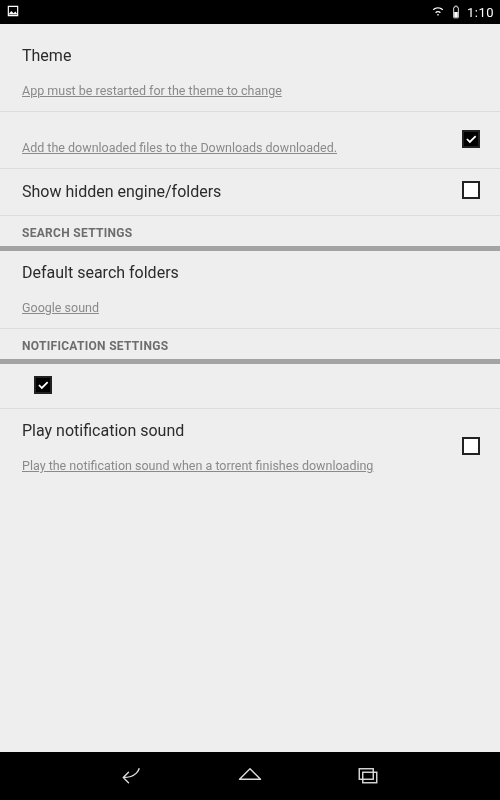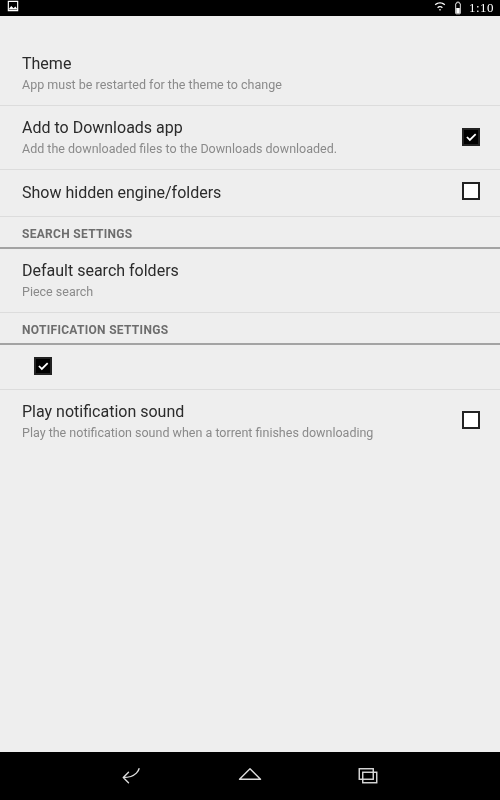--- a/index.html
+++ b/index.html
@@ -1,35 +1,35 @@
 <!DOCTYPE html>
 <html><head>
 <meta charset="utf-8">
 <style>
   * { box-sizing: border-box; margin: 0; padding: 0; }
   html, body { width: 500px; height: 800px; overflow: hidden; font-family: Roboto, "Helvetica Neue", Arial, sans-serif; }
   body { background: #eeeeee; display: flex; flex-direction: column; }
 
   
-  .status-bar { height: 16px; background: #000; color: #fff; display: flex; align-items: center; padding: 0 6px; font-size: 12px; font-family: Liberation Serif, serif; }
+  .status-bar { height: 24px; background: #000; color: #fff; display: flex; align-items: center; padding: 0 6px; font-size: 12px; }
   .status-bar .left { display: flex; align-items: center; gap: 4px; }
   .status-bar .spacer { flex: 1; }
   .status-bar .right { display: flex; align-items: center; gap: 4px; }
   .status-bar .clock { font-size: 13px; letter-spacing: 0.5px; }
 
   
-  .content { flex: 1; padding-top: 26px; }
+  .content { flex: 1; padding-top: 10px; }
   .row { padding: 12px 20px 12px 22px; display: flex; align-items: center; border-bottom: 1px solid #dcdcdc; }
   .row:last-child { border-bottom: none; justify-content: center; }
   .row .text { flex: 1; min-width: 0; }
   .row .title { font-size: 16px; color: #2b2b2b; font-weight: 400; line-height: 1.3; }
-  .row .subtitle { font-size: 12.5px; color: #8a8a8a; margin-top: 2px; line-height: 1.3; }
+  .row .subtitle { font-size: 12.5px; color: #8a8a8a; margin-top: 16px; line-height: 1.3; text-decoration: underline; }
   .row .control { padding-left: 12px; }
 
-  .section-header { padding: 10px 20px 6px 22px; font-size: 12px; font-weight: 700; color: #6d6d6d; letter-spacing: 0.3px; border-bottom: 2px solid #a3a3a3; text-transform: uppercase; }
+  .section-header { padding: 10px 20px 6px 22px; font-size: 12px; font-weight: 700; color: #6d6d6d; letter-spacing: 0.3px; border-bottom: 5px solid #a3a3a3; text-transform: uppercase; }
 
   
   .cb { width: 18px; height: 18px; border: 2px solid #222; display: inline-flex; align-items: center; justify-content: center; background: #fff; }
   .cb.checked { background: #000; }
   .cb.checked svg { display: block; }
   .cb svg { display: none; width: 14px; height: 14px; }
 
   
   .nav-bar { height: 48px; background: #000; display: flex; align-items: center; justify-content: center; gap: 90px; }
   .nav-bar svg { width: 28px; height: 28px; stroke: #ddd; fill: none; stroke-width: 1.6; }
@@ -71,21 +71,20 @@
 
   <div class="row">
     <div class="text">
       <div class="title">Theme</div>
       <div class="subtitle">App must be restarted for the theme to change</div>
     </div>
   </div>
 
   <div class="row">
     <div class="text">
-      <div class="title">Add to Downloads app</div>
       <div class="subtitle">Add the downloaded files to the Downloads downloaded.</div>
     </div>
     <div class="control">
       <span class="cb checked">
         <svg viewBox="0 0 24 24">
             <path d="M5 12l5 5L20 7" stroke="#fff" stroke-width="3" fill="none"></path>
           </svg>
       </span>
     </div>
   </div>
@@ -100,21 +99,21 @@
       </span>
     </div>
   </div>
 
 
   <div class="section-header">SEARCH SETTINGS</div>
 
   <div class="row">
     <div class="text">
       <div class="title">Default search folders</div>
-      <div class="subtitle">Piece search</div>
+      <div class="subtitle">Google sound</div>
     </div>
   </div>
 
   <div class="section-header">NOTIFICATION SETTINGS</div>
 
   <div class="row">
     <div class="control">
       <span class="cb checked">
         <svg viewBox="0 0 24 24">
             <path d="M5 12l5 5L20 7" stroke="#fff" stroke-width="3" fill="none"></path>

